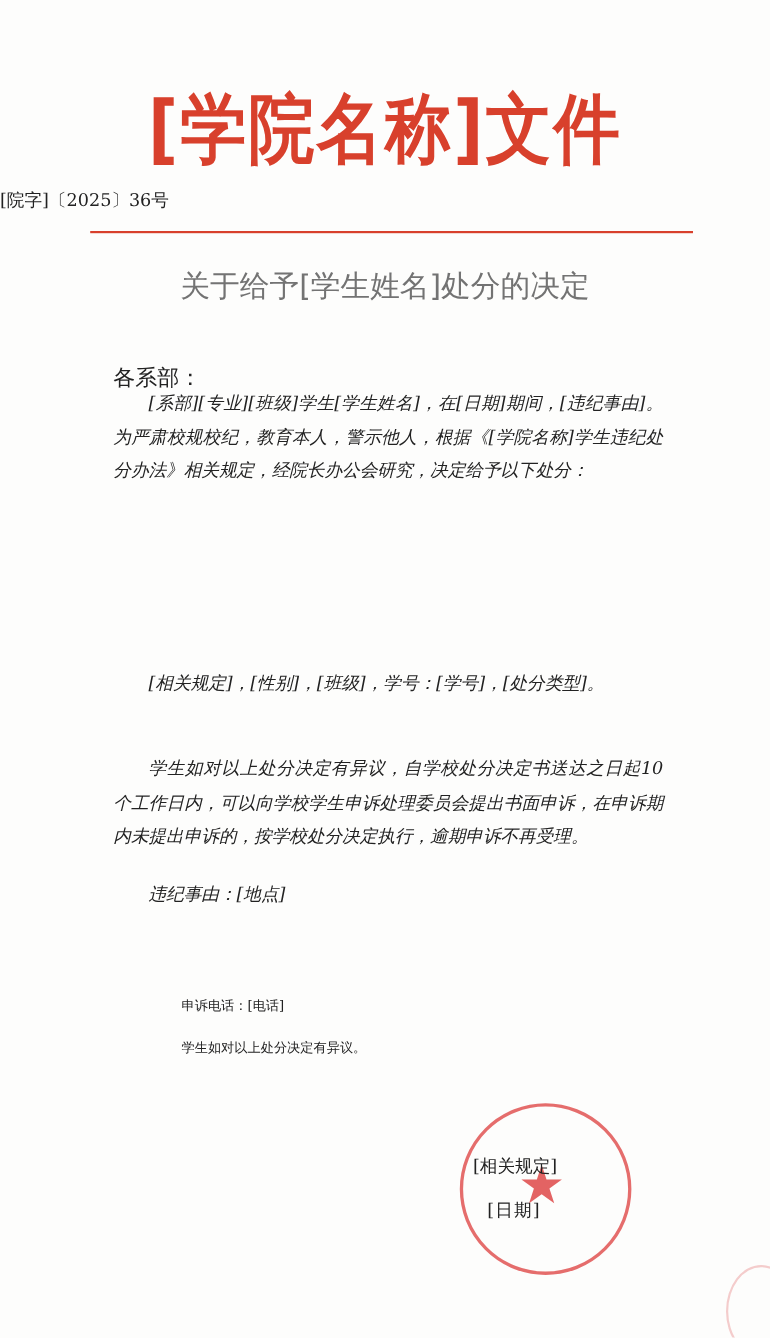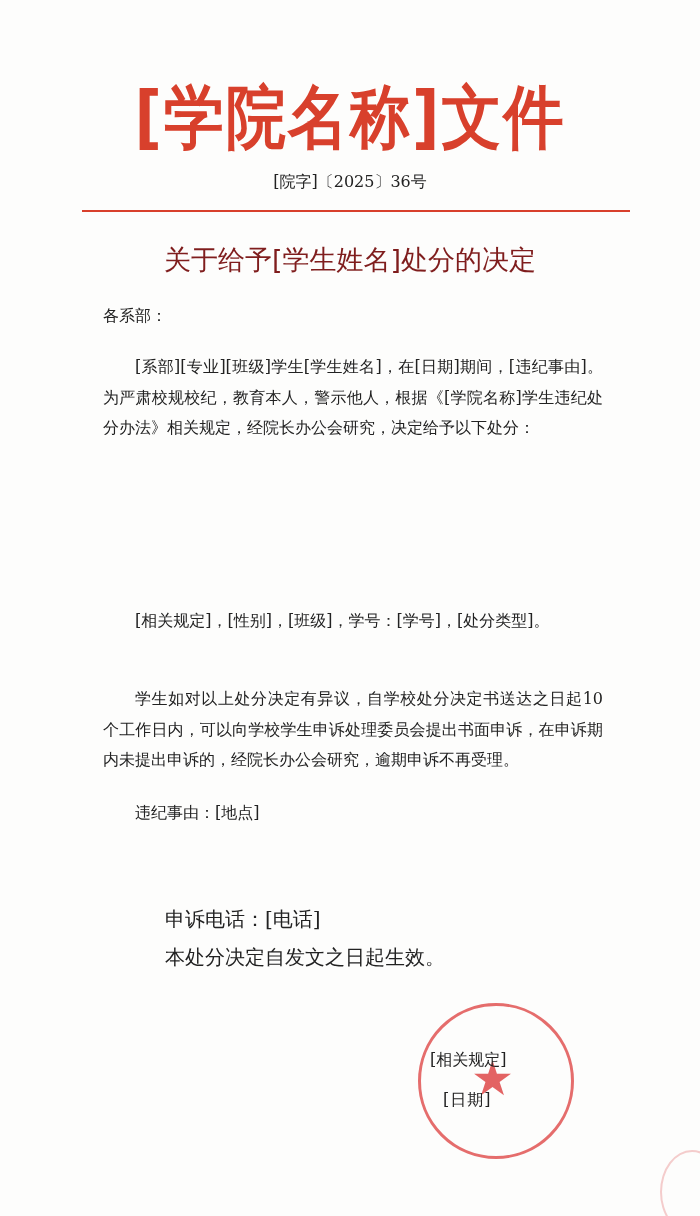--- a/index.html
+++ b/index.html
@@ -6,38 +6,38 @@
     body {
       width: 700px; height: 1216px; background: #fdfdfc;
       font-family: "DejaVu Serif", serif; color: #222; position: relative; overflow: hidden;
     }
     .masthead {
       position: absolute; top: 78px; left: 0; width: 700px; text-align: center;
       font-family: "DejaVu Sans", sans-serif; font-size: 60px; font-weight: bold;
       color: #d8402c; letter-spacing: 2px; transform: scaleY(1.15);
     }
     .docno {
-      position: absolute; top: 172px; left: 0; width: 700px; text-align: center;
+      position: absolute; top: 172px; left: 0; width: 700px; 
       font-size: 16px; color: #222;
     }
     .redrule {
       position: absolute; top: 210px; left: 82px; width: 548px; height: 2px; background: #d8402c;
     }
     .title {
       position: absolute; top: 242px; left: 0; width: 700px; text-align: center;
-      font-family: "DejaVu Sans", sans-serif; font-size: 27px; color: #7f1d1d;
+      font-family: "DejaVu Sans", sans-serif; font-size: 27px; color: #737373;
     }
-    .salutation { position: absolute; top: 306px; left: 103px; font-size: 16px; }
+    .salutation { position: absolute; top: 330px; left: 103px; font-size: 20px; }
     .body-block { position: absolute; left: 103px; width: 500px; font-size: 16px; line-height: 30.5px; text-align: justify; }
-    .para { margin: 0; text-indent: 2em; }
+    .para { margin: 0; text-indent: 2em; font-style: italic; }
     .p1 { top: 352px; }
     .p2 { top: 606px; }
     .p3 { top: 684px; }
     .p4 { top: 798px; }
-    .contact { position: absolute; left: 165px; font-size: 20px; }
+    .contact { position: absolute; left: 165px; font-size: 12px; }
     .c1 { top: 906px; }
     .c2 { top: 944px; }
     .signer { position: absolute; top: 1050px; left: 430px; font-size: 16px; }
     .date { position: absolute; top: 1090px; left: 395px; font-size: 16px; letter-spacing: 1px; margin-left: 48px; }
     .stamp {
       position: absolute; top: 1003px; left: 418px; width: 150px; height: 150px;
       border: 3px solid rgba(220,60,60,0.75); border-radius: 50%;
     }
     .stamp-star {
       position: absolute; top: 48px; left: 50px; font-size: 48px; color: rgba(220,60,60,0.8); line-height: 1;
@@ -57,27 +57,27 @@
 
 <div class="salutation">各系部：</div>
 
 <div class="body-block p1">
   <p class="para">[系部][专业][班级]学生[学生姓名]，在[日期]期间，[违纪事由]。为严肃校规校纪，教育本人，警示他人，根据《[学院名称]学生违纪处分办法》相关规定，经院长办公会研究，决定给予以下处分：</p>
 </div>
 <div class="body-block p2">
   <p class="para">[相关规定]，[性别]，[班级]，学号：[学号]，[处分类型]。</p>
 </div>
 <div class="body-block p3">
-  <p class="para">学生如对以上处分决定有异议，自学校处分决定书送达之日起10个工作日内，可以向学校学生申诉处理委员会提出书面申诉，在申诉期内未提出申诉的，经院长办公会研究，逾期申诉不再受理。</p>
+  <p class="para">学生如对以上处分决定有异议，自学校处分决定书送达之日起10个工作日内，可以向学校学生申诉处理委员会提出书面申诉，在申诉期内未提出申诉的，按学校处分决定执行，逾期申诉不再受理。</p>
 </div>
 <div class="body-block p4">
   <p class="para">违纪事由：[地点]</p>
 </div>
 
 <div class="contact c1">申诉电话：[电话]</div>
-<div class="contact c2">本处分决定自发文之日起生效。</div>
+<div class="contact c2">学生如对以上处分决定有异议。</div>
 
 <div class="stamp">
   <span class="stamp-star">★</span>
 </div>
 <div class="signer">[相关规定]</div>
 <div class="date">[日期]</div>
 <div class="corner-mark"></div>
 
 </body></html>

